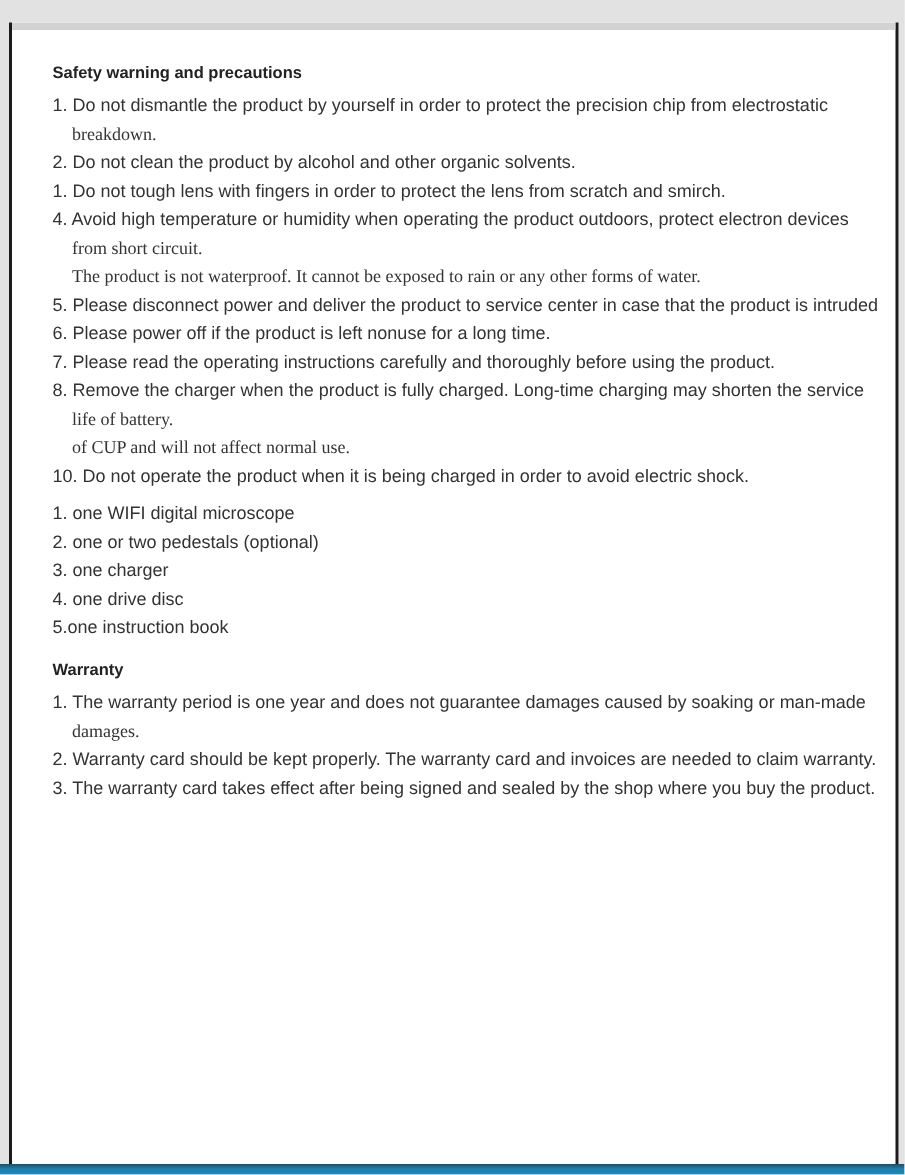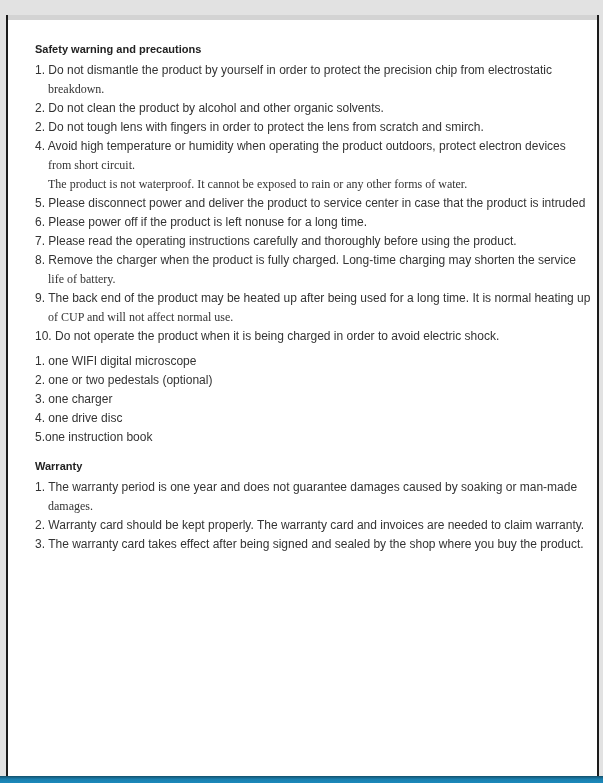--- a/index.html
+++ b/index.html
@@ -85,42 +85,41 @@
         <div class="section">
           <div class="section-heading">Safety warning and precautions</div>
           <div class="item">
             <div class="line">1. Do not dismantle the product by yourself in order to protect the precision chip from electrostatic</div>
             <div class="line cont">breakdown.</div>
           </div>
           <div class="item">
             <div class="line">2. Do not clean the product by alcohol and other organic solvents.</div>
           </div>
           <div class="item">
-            <div class="line">2. Do not tough lens with fingers in order to protect the lens from scratch and smirch.</div>
+            <div class="line">1. Do not tough lens with fingers in order to protect the lens from scratch and smirch.</div>
           </div>
           <div class="item">
             <div class="line">4. Avoid high temperature or humidity when operating the product outdoors, protect electron devices</div>
             <div class="line cont">from short circuit.</div>
             <div class="line cont">The product is not waterproof. It cannot be exposed to rain or any other forms of water.</div>
           </div>
           <div class="item">
             <div class="line">5. Please disconnect power and deliver the product to service center in case that the product is intruded</div>
           </div>
           <div class="item">
             <div class="line">6. Please power off if the product is left nonuse for a long time.</div>
           </div>
           <div class="item">
             <div class="line">7. Please read the operating instructions carefully and thoroughly before using the product.</div>
           </div>
           <div class="item">
             <div class="line">8. Remove the charger when the product is fully charged. Long-time charging may shorten the service</div>
             <div class="line cont">life of battery.</div>
           </div>
           <div class="item">
-            <div class="line">9. The back end of the product may be heated up after being used for a long time. It is normal heating up</div>
             <div class="line cont">of CUP and will not affect normal use.</div>
           </div>
           <div class="item">
             <div class="line">10. Do not operate the product when it is being charged in order to avoid electric shock.</div>
           </div>
         </div>
         <div class="section">
           <div class="item">
             <div class="line">1. one WIFI digital microscope</div>
           </div>

